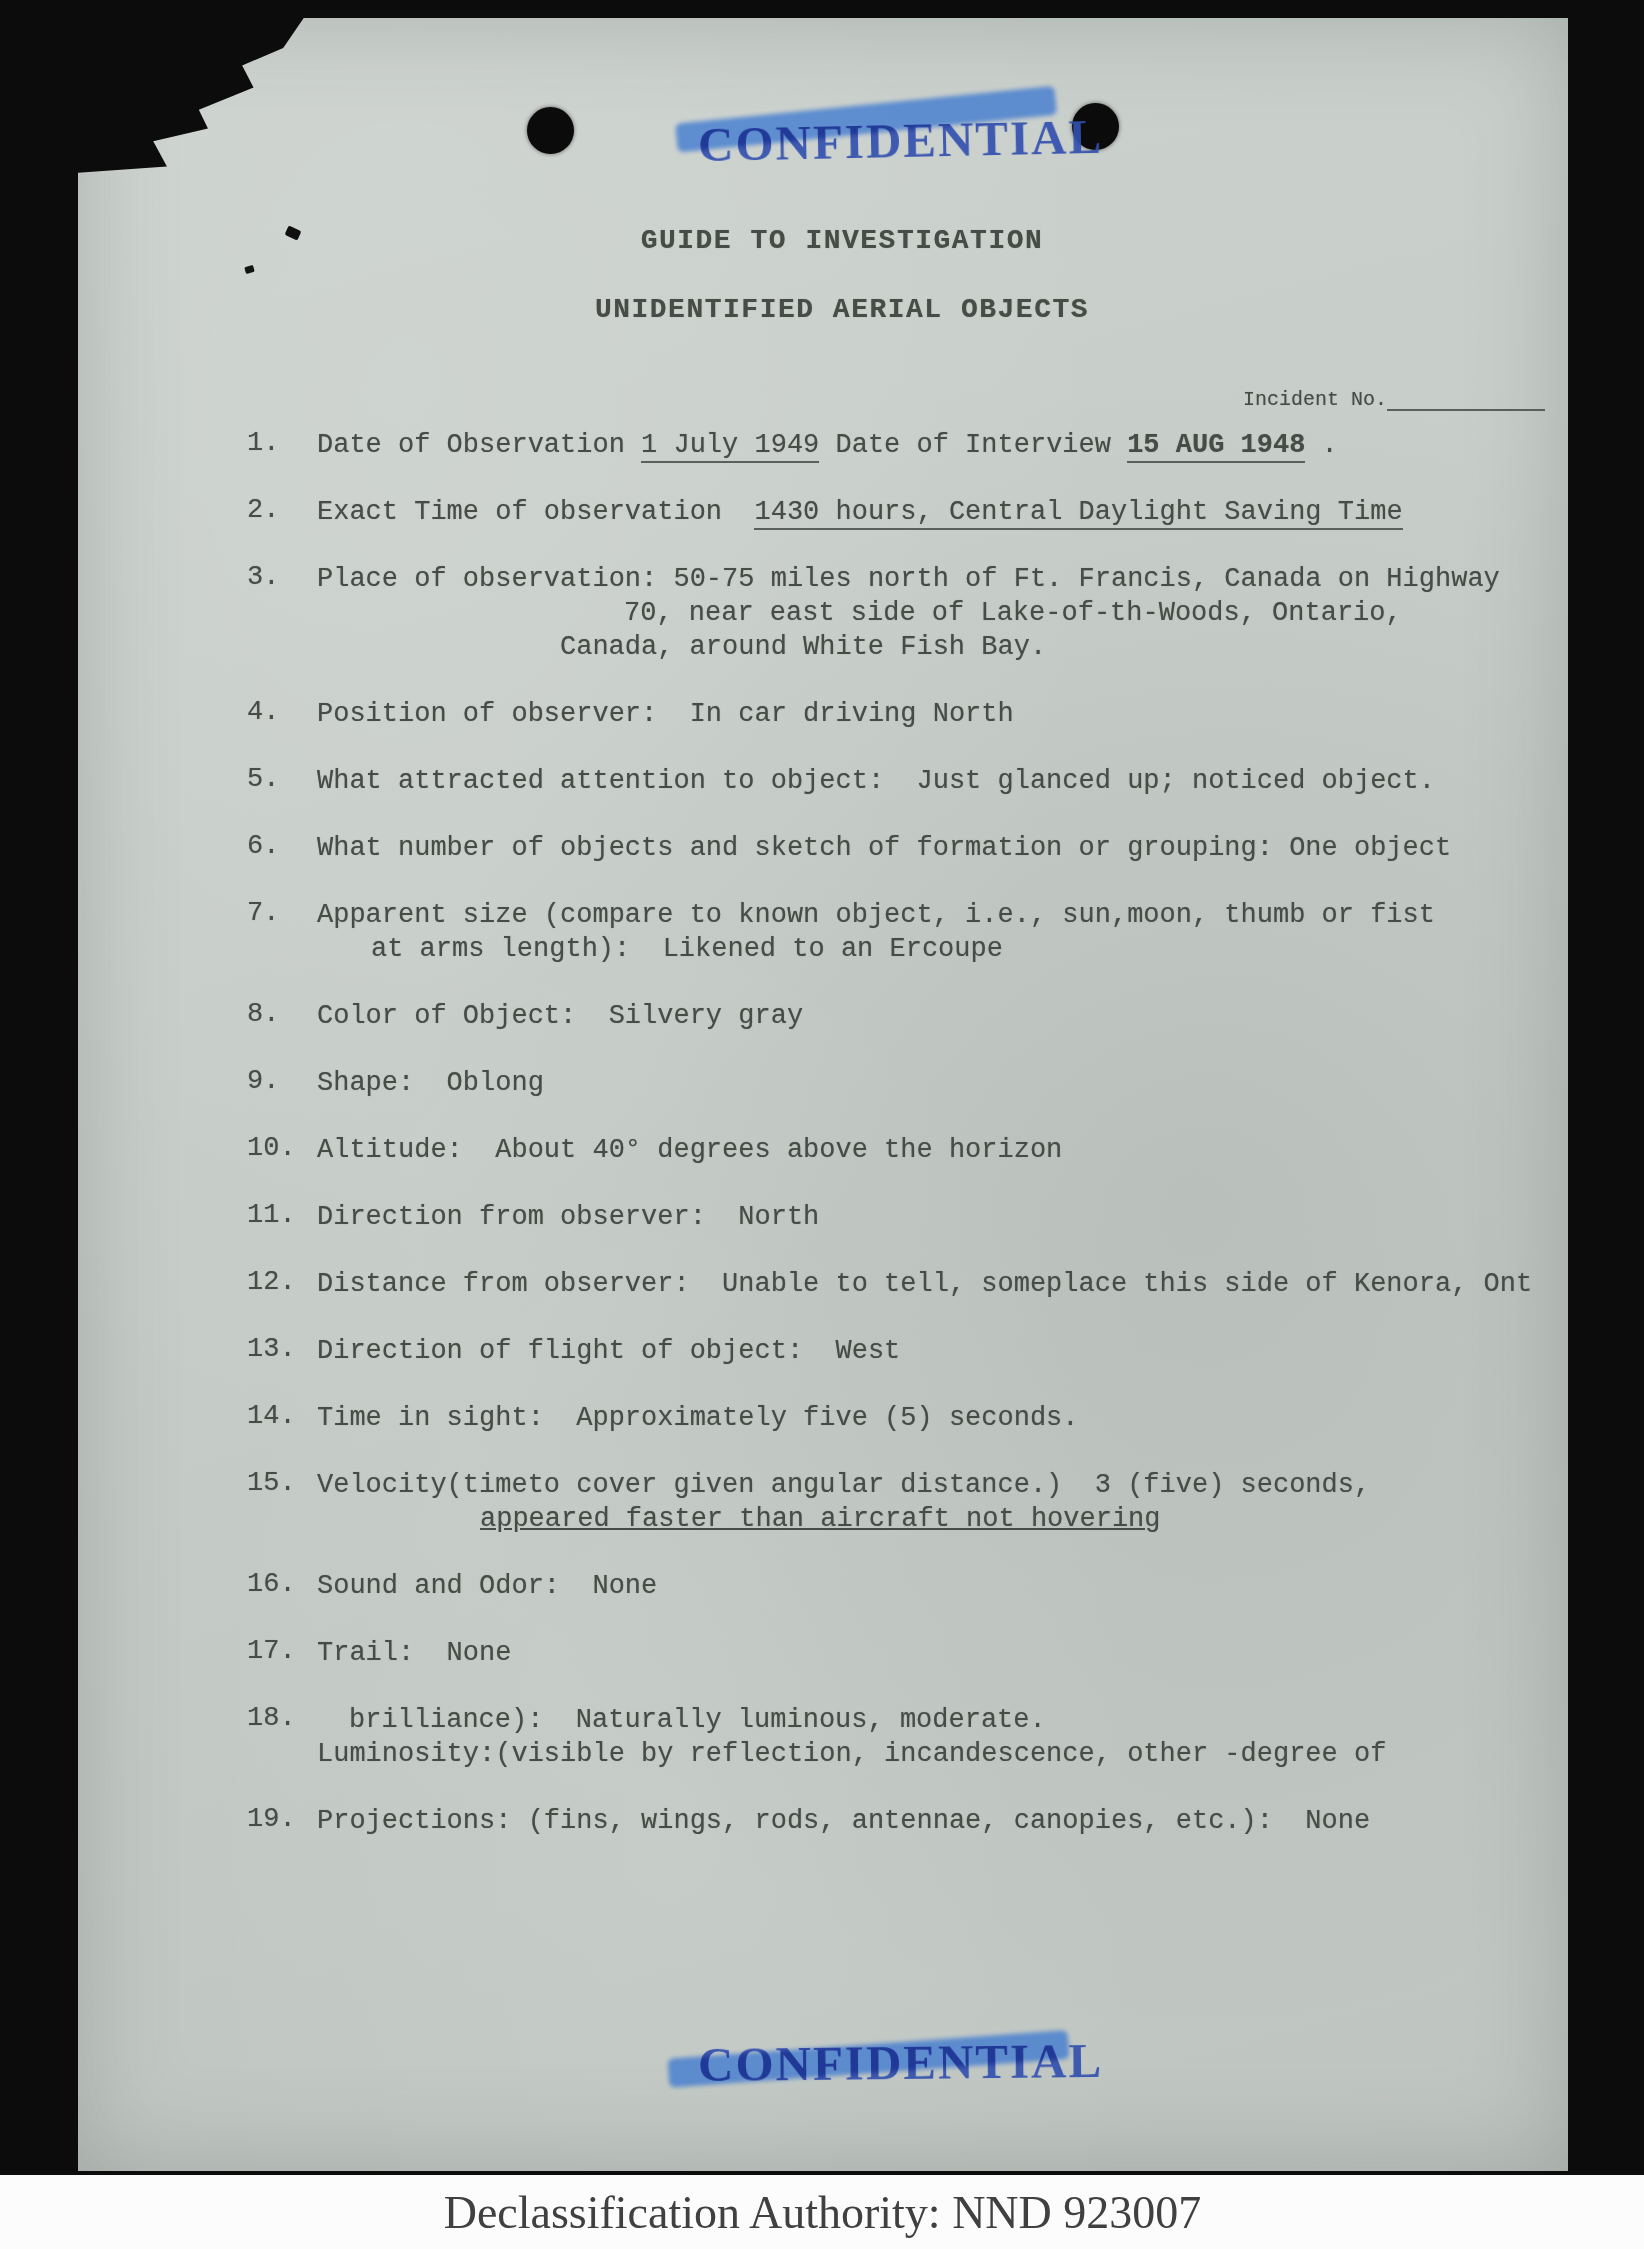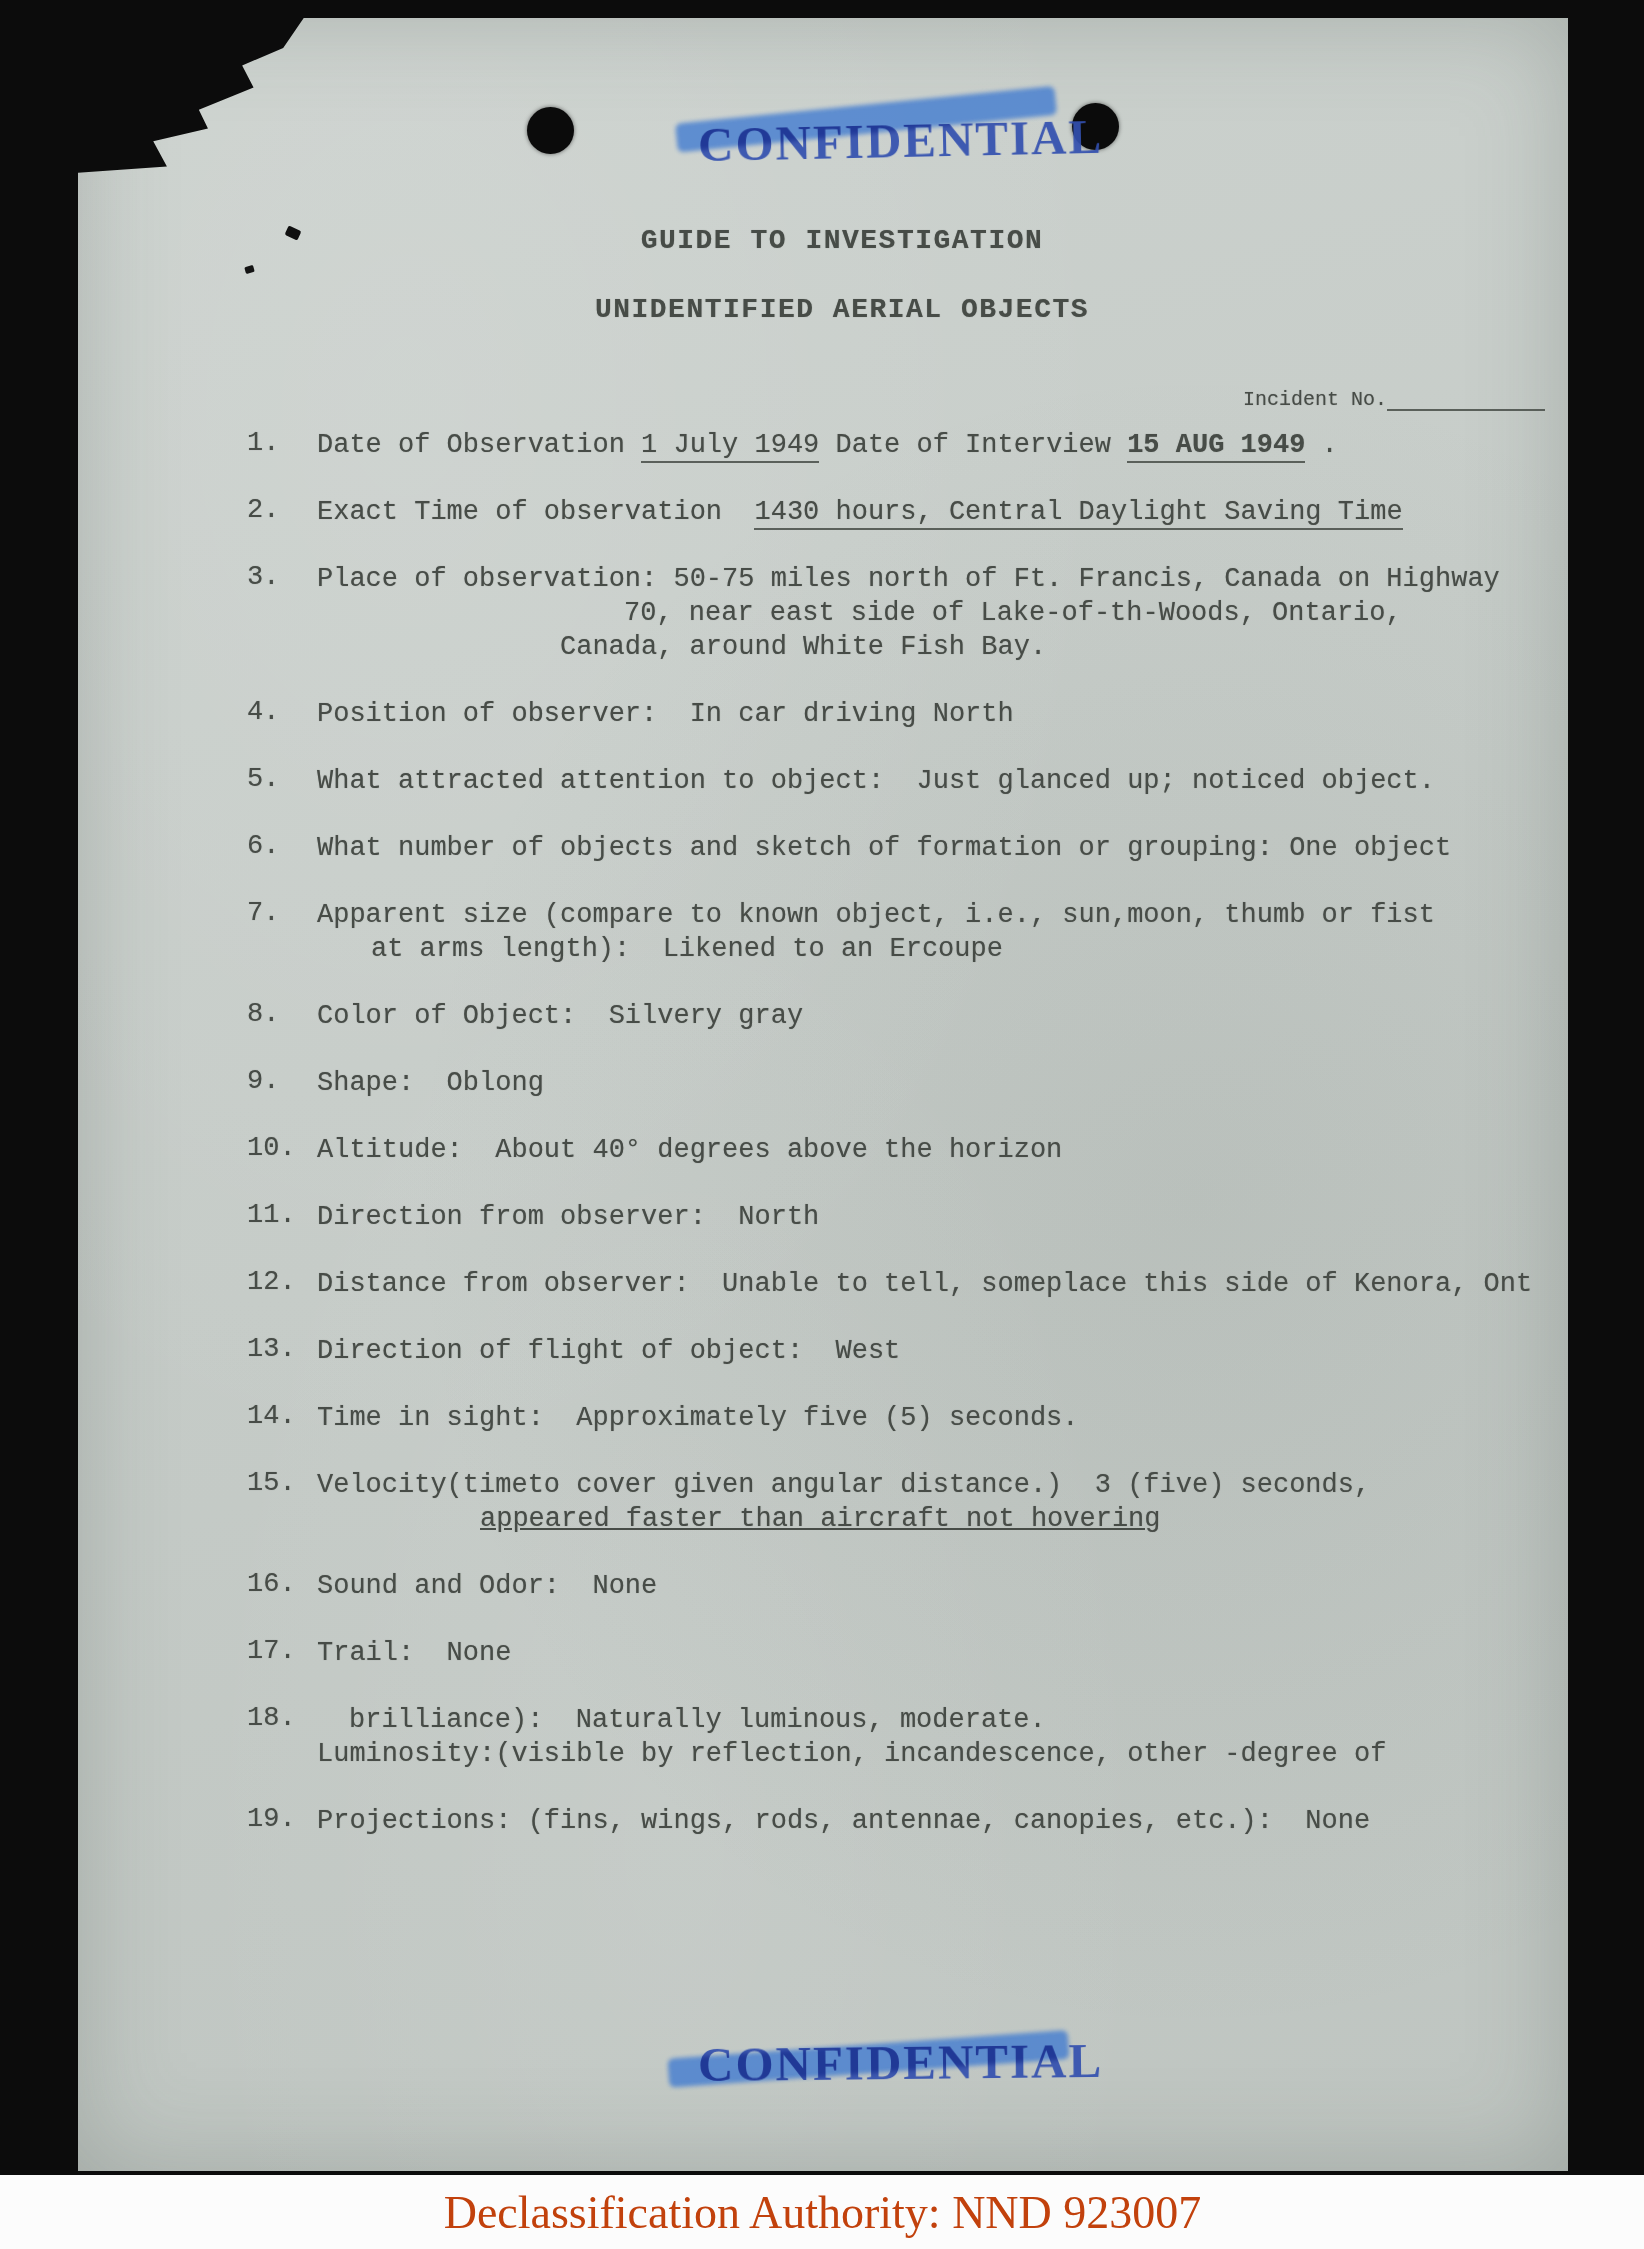--- a/index.html
+++ b/index.html
@@ -77,21 +77,21 @@
   .u { border-bottom:2px solid rgba(71,76,71,0.85); padding-bottom:0.5px; }
   .b { font-weight:bold; }
 
   .footer {
     position:absolute; left:0; top:2175px; width:1645px; height:75px;
     background:var(--footer_bg,#fcfcfc);
     display:flex; align-items:center; justify-content:center;
   }
   .footer span {
     font-family:"Liberation Serif","DejaVu Serif",serif;
-    font-size:46px; color:#c2410c;
+    font-size:46px; color:#404040;
   }
 </style>
 </head>
 <body>
 
 <div class="scan">
   <div class="paper">
 
     <div class="tear"></div>
     <div class="speck1"></div>
@@ -109,21 +109,21 @@
     <div class="title title-2 typed">UNIDENTIFIED AERIAL OBJECTS</div>
 
     <div class="incident typed">
       <span>Incident No.</span><span class="blank"></span>
     </div>
 
     <div class="items typed" id="items">
         <div class="item">
           <span class="num">1.</span>
           <div class="lines">
-            <div class="line"><span>Date of Observation </span><span class="u">1 July 1949</span><span> Date of Interview </span><span class="u b">15 AUG 1949</span><span> .</span></div>
+            <div class="line"><span>Date of Observation </span><span class="u">1 July 1949</span><span> Date of Interview </span><span class="u b">15 AUG 1948</span><span> .</span></div>
           </div>
         </div>
         <div class="item">
           <span class="num">2.</span>
           <div class="lines">
             <div class="line"><span>Exact Time of observation  </span><span class="u">1430 hours, Central Daylight Saving Time</span></div>
           </div>
         </div>
         <div class="item">
           <span class="num">3.</span>

